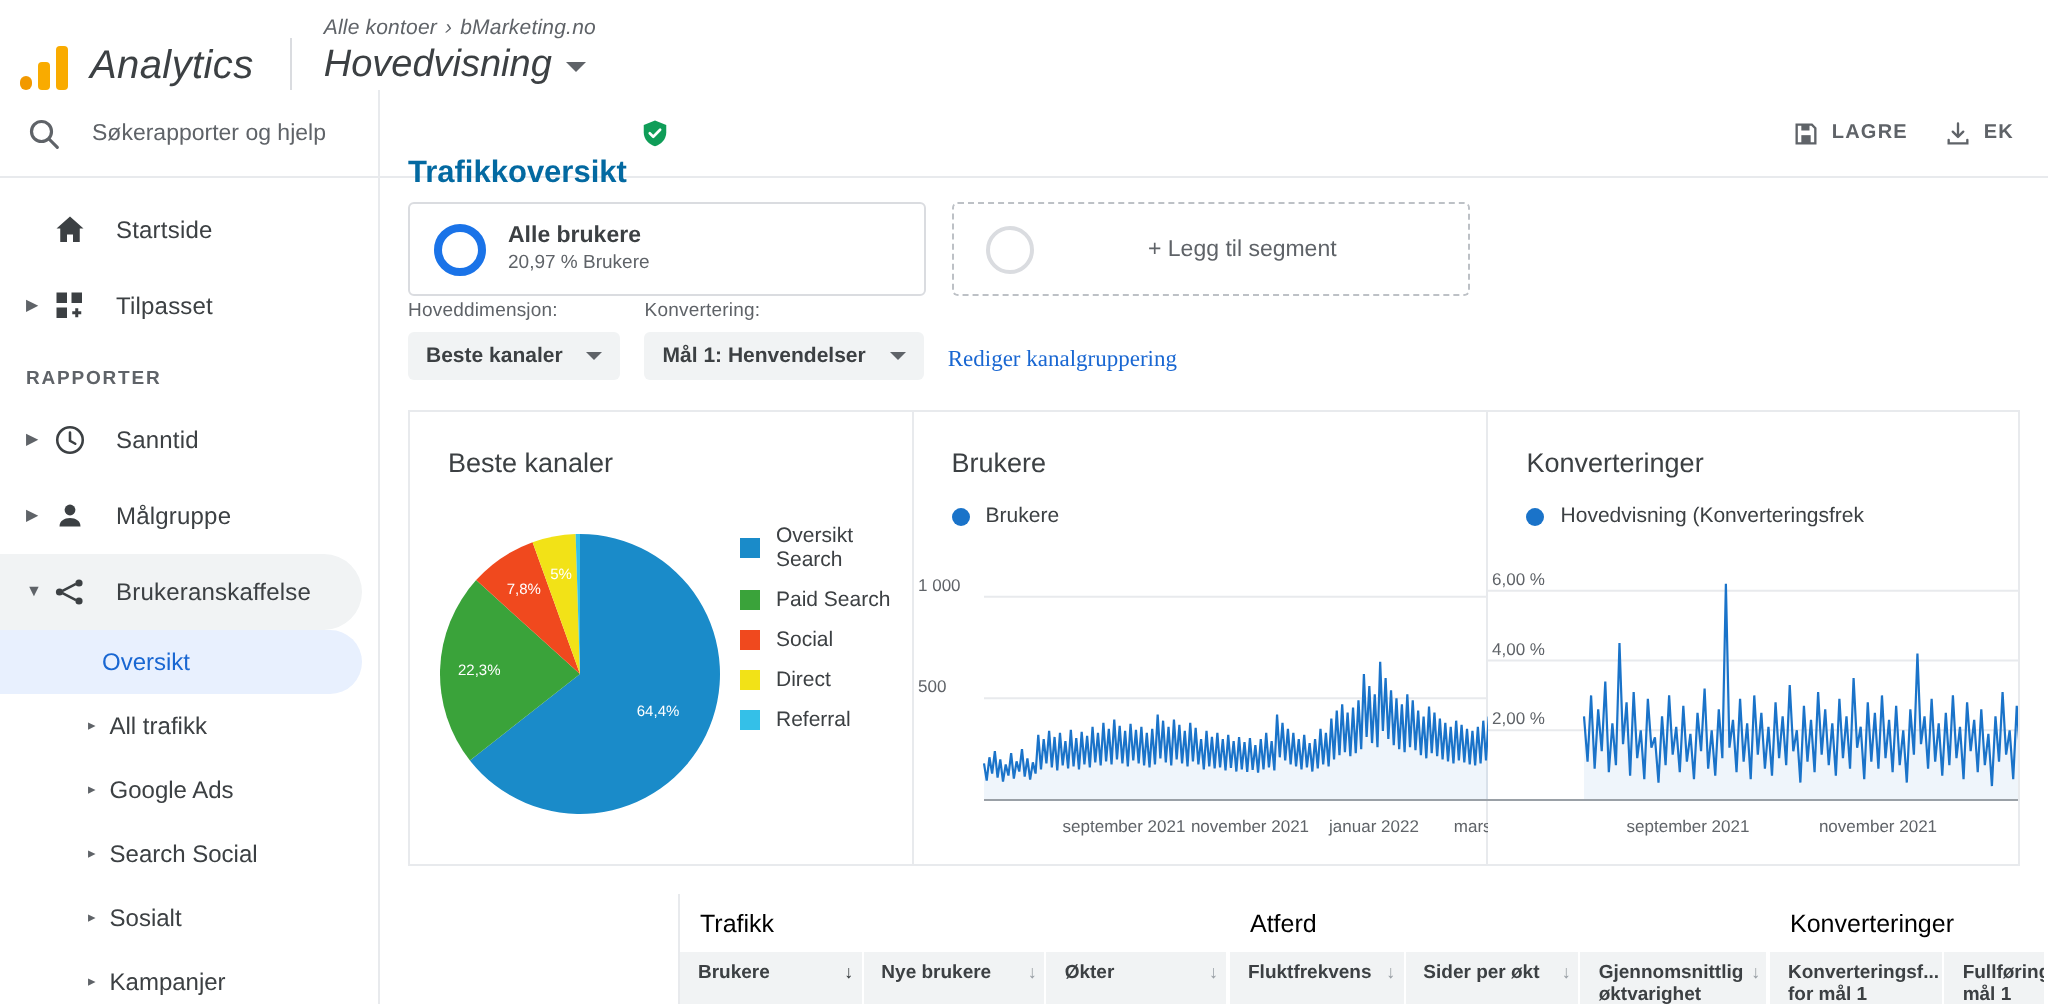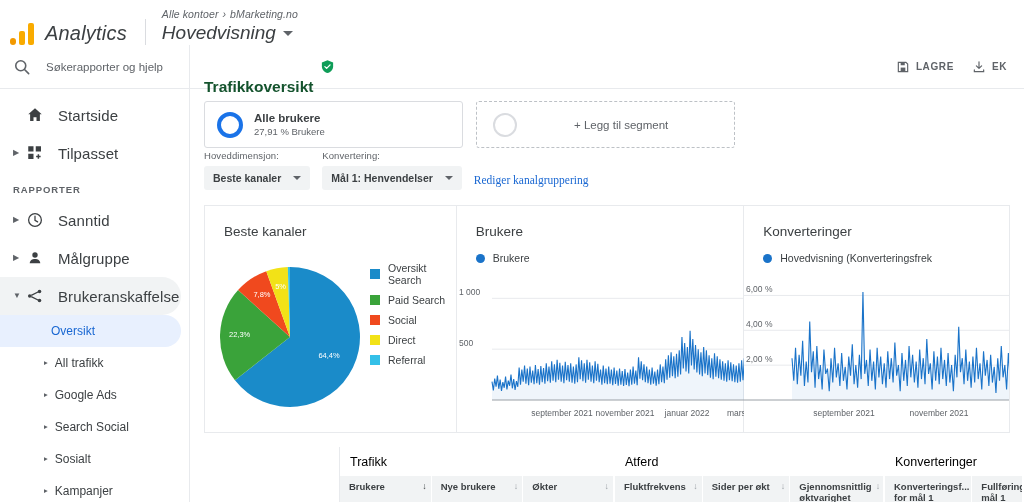--- a/index.html
+++ b/index.html
@@ -50,21 +50,21 @@
   .nav-item {
     position: relative; height: 38px; display: flex; align-items: center;
     padding-left: 13px; cursor: pointer;
   }
   .nav-item .arrow {
     width: 9px; flex: 0 0 9px; margin-right: 4px;
     font-size: 8px; color: #5f6368; line-height: 1;
   }
   .nav-item .arrow.blank { color: transparent; }
   .nav-ico { width: 18px; height: 18px; flex: 0 0 18px; margin-right: 14px; }
-  .nav-label { font-size: 15px; color: #3c4043; letter-spacing: .1px; }
+  .nav-label { font-size: 12px; color: #3c4043; letter-spacing: .1px; }
   .nav-item.active {
     background: #f1f3f4; border-radius: 0 19px 19px 0; margin-right: 8px;
   }
   .section-cap {
     font-size: 9.5px; color: #5f6368; letter-spacing: .9px;
     padding: 12px 0 6px 13px; font-weight: bold;
   }
   .sub-item {
     height: 32px; display: flex; align-items: center; padding-left: 44px; cursor: pointer;
   }
@@ -72,21 +72,21 @@
   .sub-label { font-size: 12px; color: #3c4043; text-align: center; }
   .sub-item.selected { background: #e8f0fe; border-radius: 0 16px 16px 0; margin-right: 8px; padding-left: 51px; }
   .sub-item.selected .sub-label { color: #1967d2; }
 
   
   .main { position: absolute; top: 45px; left: 190px; width: 834px; height: 457px; background: #fff; }
   .report-head {
     height: 44px; display: flex; align-items: center;
     padding: 0 8px 0 14px; border-bottom: 1px solid #e8eaed;
   }
-  .report-title { font-size: 15.5px; font-weight: bold; color: #14532d; margin-top: 40px; }
+  .report-title { font-size: 15.5px; font-weight: bold; color: #0369a1; margin-top: 40px; }
   .verified { width: 15px; height: 15px; margin-left: 7px; }
   .head-spacer { flex: 1; }
   .head-btn {
     display: flex; align-items: center; gap: 6px; padding: 0 9px;
     font-size: 10px; color: #5f6368; letter-spacing: .6px; cursor: pointer; font-weight: bold;
   }
   .head-btn svg { flex: 0 0 14px; }
 
   .content-pad { padding: 12px 14px 0 14px; background: #fff; }
 
@@ -299,21 +299,21 @@
       </div>
     </div>
 
     <div class="content-pad">
 
       <div class="seg-row">
         <div class="seg-box">
           <div class="seg-ring"></div>
           <div>
             <div class="seg-name">Alle brukere</div>
-            <div class="seg-sub">27,91 % Brukere</div>
+            <div class="seg-sub">20,97 % Brukere</div>
           </div>
         </div>
         <div class="seg-add">
           <div class="ring-grey"></div>
           <span class="seg-add-label">+ Legg til segment</span>
         </div>
       </div>
 
       <div class="dim-row">
         <div class="dim-group">

